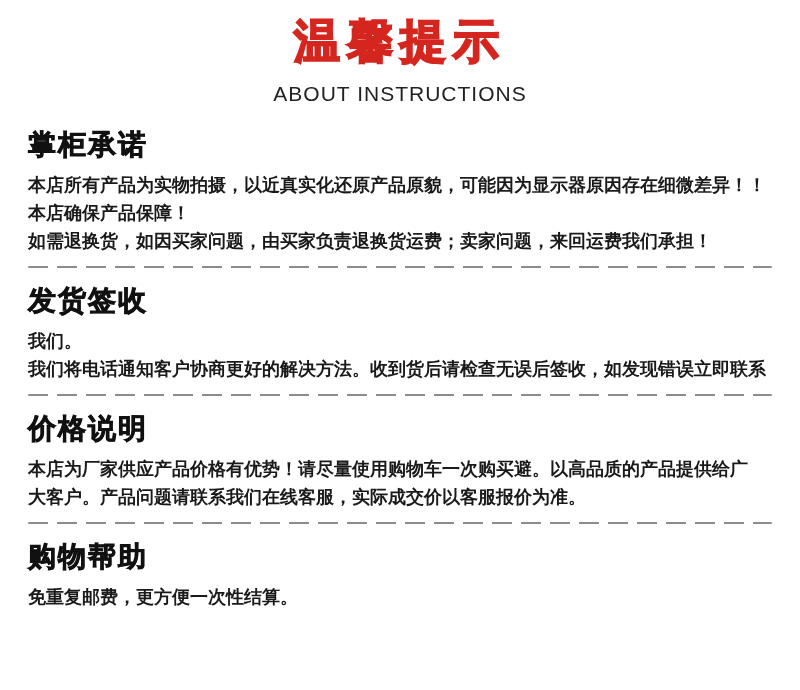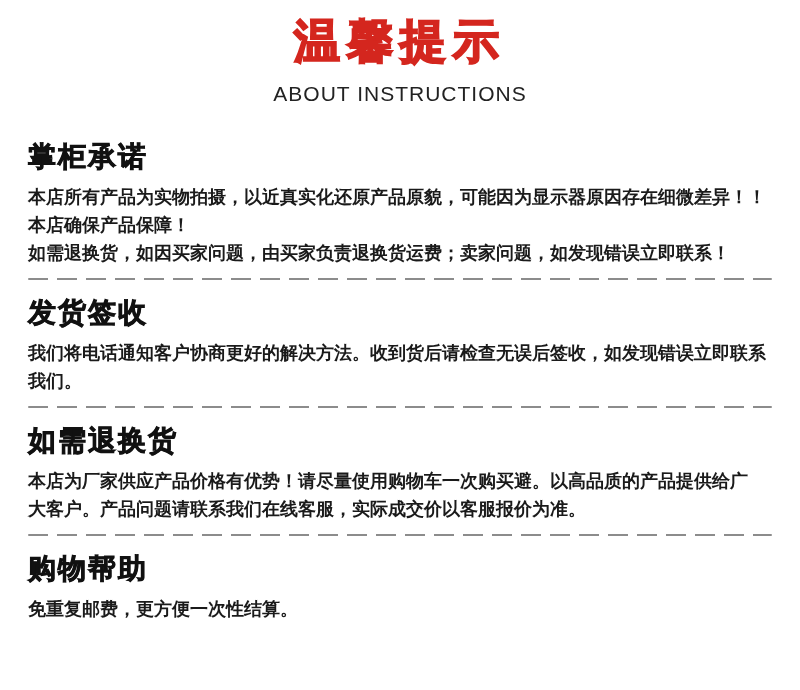--- a/index.html
+++ b/index.html
@@ -33,21 +33,21 @@
     line-height: 20px;
   }
   .section-heading {
     font-size: 28px;
     font-weight: 900;
     color: #111111;
     letter-spacing: 2px;
     line-height: 34px;
     -webkit-text-stroke: 0.8px #111111;
   }
-  .sec-1 .section-heading { margin-top: 36px; }
+  .sec-1 .section-heading { margin-top: 24px; }
   .sec-2 .section-heading,
   .sec-3 .section-heading,
   .sec-4 .section-heading { margin-top: 16px; }
   .section-body { margin-top: 9px; font-weight: bold; }
   .body-line {
     font-size: 18px;
     line-height: 28px;
     color: #1a1a1a;
     white-space: nowrap;
   }
@@ -70,38 +70,38 @@
   <div class="header">
     <div class="page-title">温馨提示</div>
     <div class="page-subtitle">ABOUT INSTRUCTIONS</div>
   </div>
 
   <div class="section sec-1">
     <div class="section-heading">掌柜承诺</div>
     <div class="section-body">
       <div class="body-line">本店所有产品为实物拍摄，以近真实化还原产品原貌，可能因为显示器原因存在细微差异！！</div>
       <div class="body-line">本店确保产品保障！</div>
-      <div class="body-line">如需退换货，如因买家问题，由买家负责退换货运费；卖家问题，如发现错误立即联系！</div>
+      <div class="body-line">如需退换货，如因买家问题，由买家负责退换货运费；卖家问题，来回运费我们承担！</div>
     </div>
   </div>
 
   <div class="dashed-divider"></div>
 
   <div class="section sec-2">
     <div class="section-heading">发货签收</div>
     <div class="section-body">
+      <div class="body-line">我们。</div>
       <div class="body-line">我们将电话通知客户协商更好的解决方法。收到货后请检查无误后签收，如发现错误立即联系</div>
-      <div class="body-line">我们。</div>
     </div>
   </div>
 
   <div class="dashed-divider"></div>
 
   <div class="section sec-3">
-    <div class="section-heading">如需退换货</div>
+    <div class="section-heading">价格说明</div>
     <div class="section-body">
       <div class="body-line">本店为厂家供应产品价格有优势！请尽量使用购物车一次购买避。以高品质的产品提供给广</div>
       <div class="body-line">大客户。产品问题请联系我们在线客服，实际成交价以客服报价为准。</div>
     </div>
   </div>
 
   <div class="dashed-divider"></div>
 
   <div class="section sec-4">
     <div class="section-heading">购物帮助</div>

